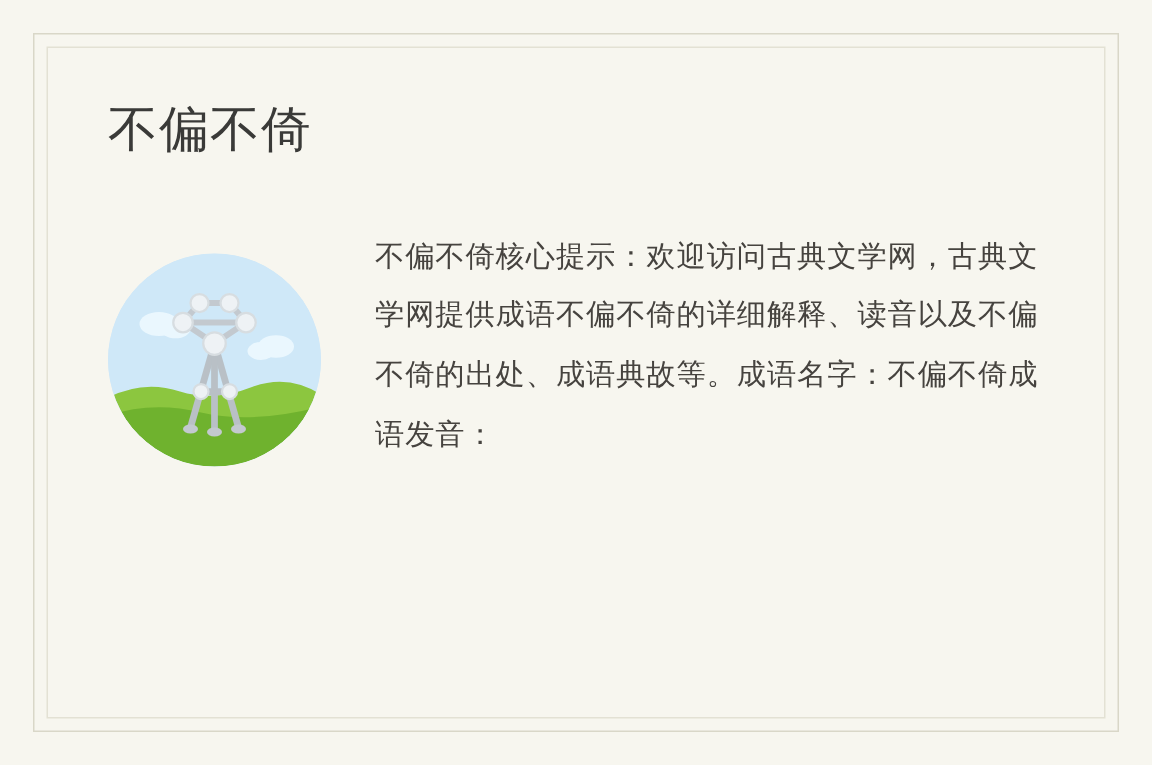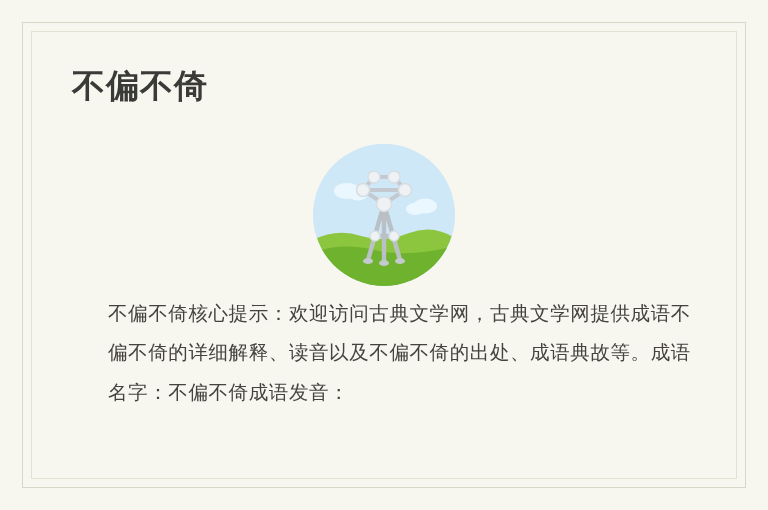--- a/index.html
+++ b/index.html
@@ -45,26 +45,26 @@
     right: 40px;
     bottom: 20px;
   }
   .title {
     font-family: "Liberation Sans", sans-serif;
     font-size: 33px;
     color: #3a3a38;
     letter-spacing: 1px;
     line-height: 1.2;
     margin: 0 0 38px 0;
-    font-weight: 700;
+    font-weight: 400;
   }
   .body-row {
     display: flex;
-    flex-direction: column;
-    align-items: center;
+    flex-direction: row;
+    align-items: flex-end;
   }
   .thumb {
     width: 142px;
     height: 142px;
     flex: 0 0 142px;
     border-radius: 50%;
     overflow: hidden;
     position: relative;
     background: #cfe7f7;
   }

